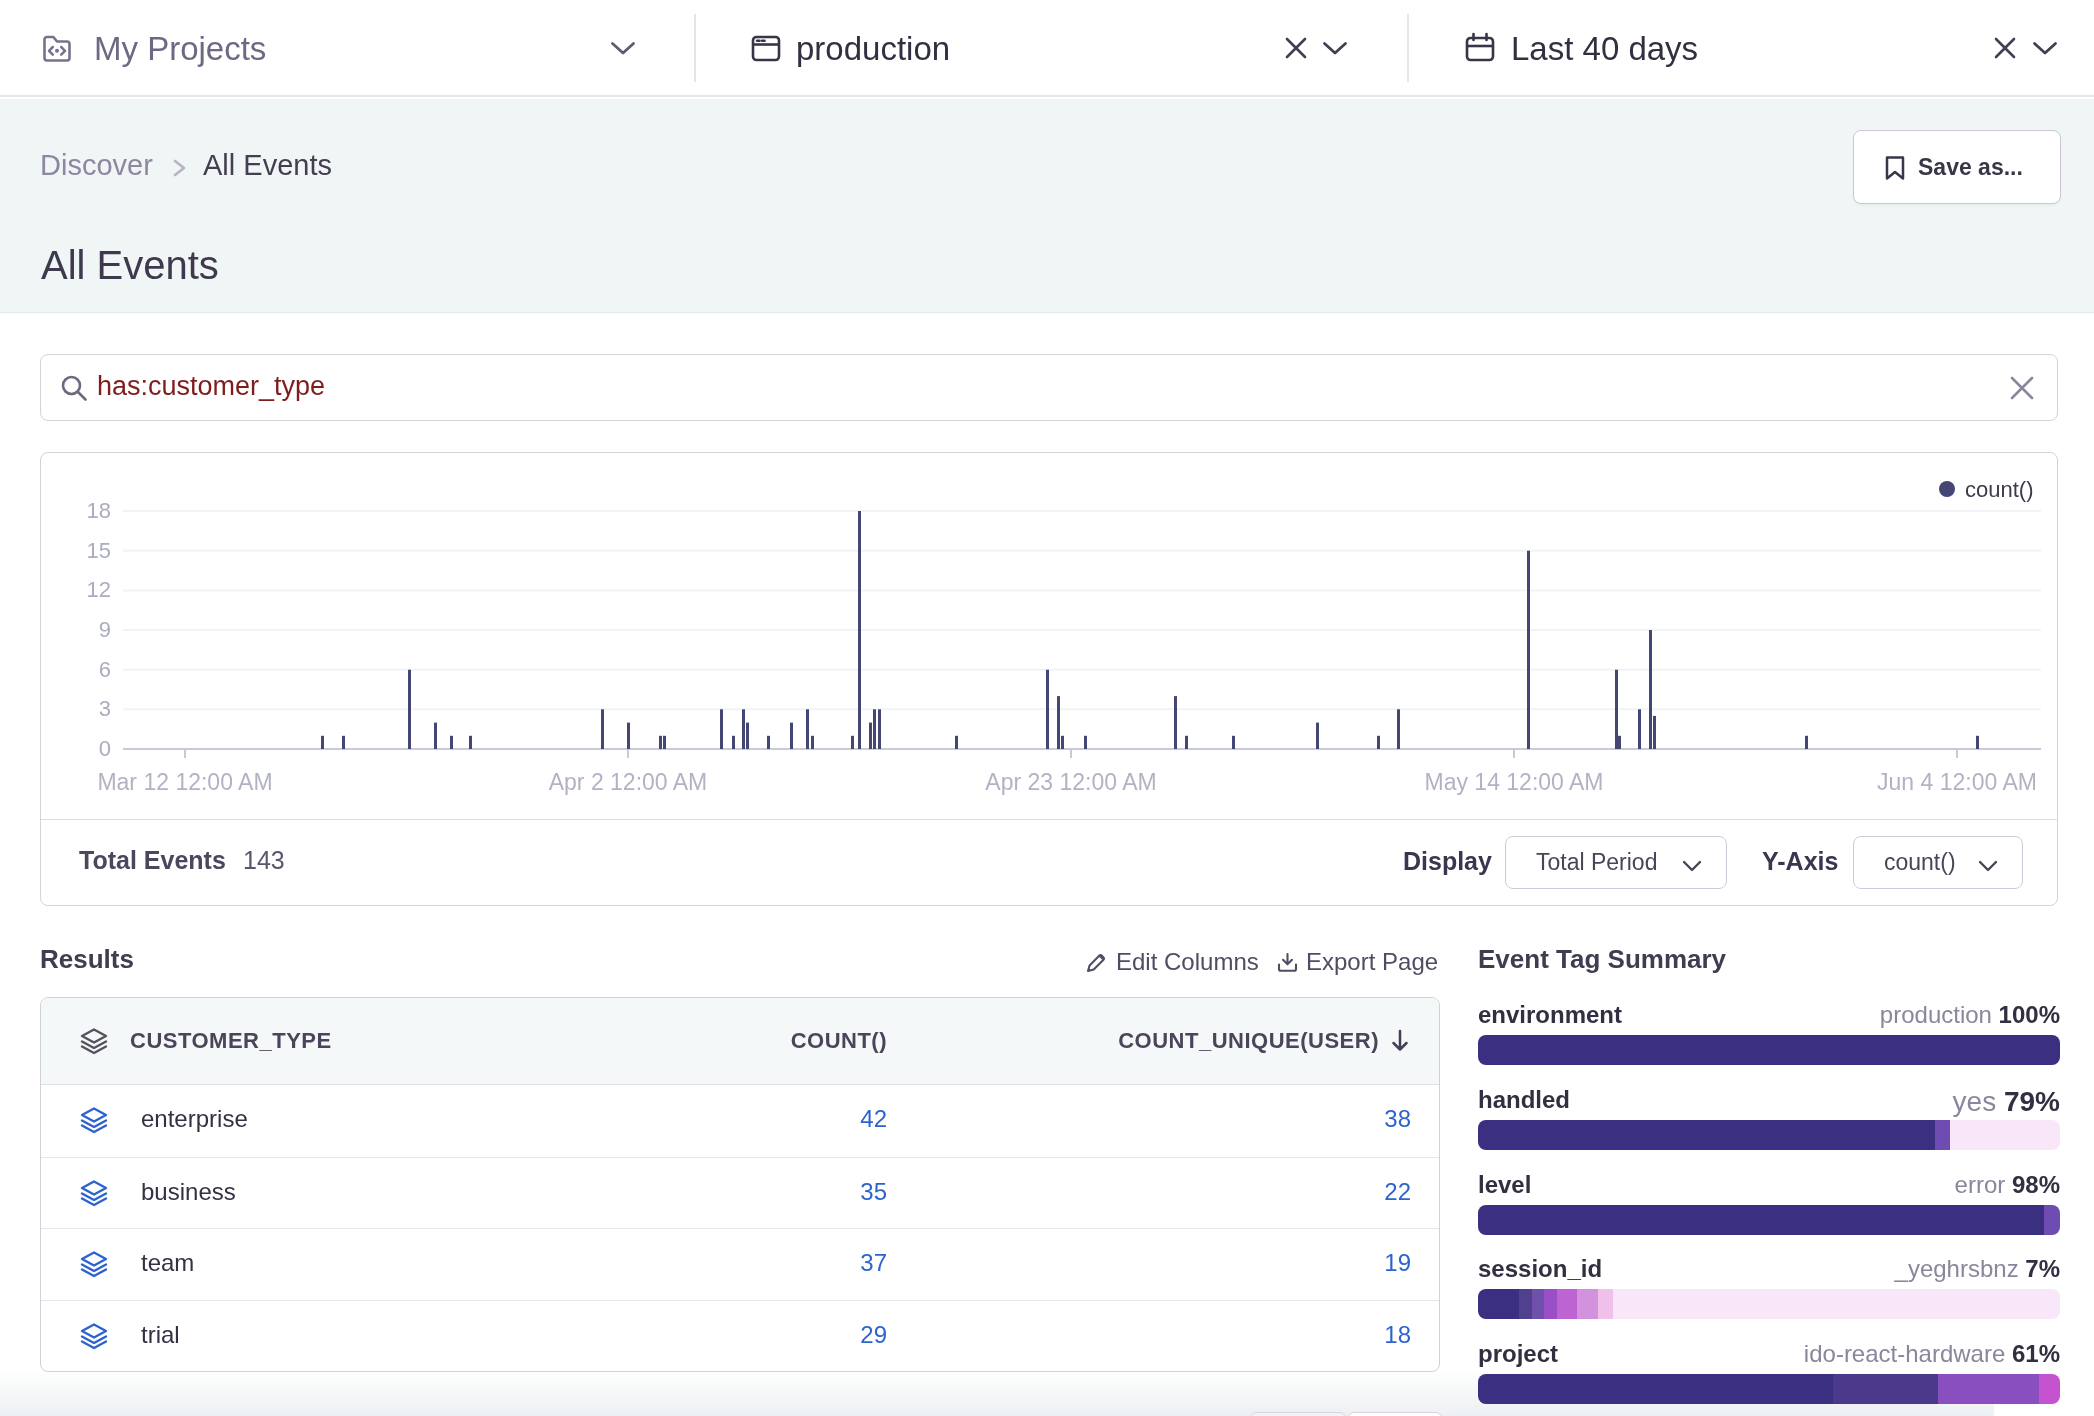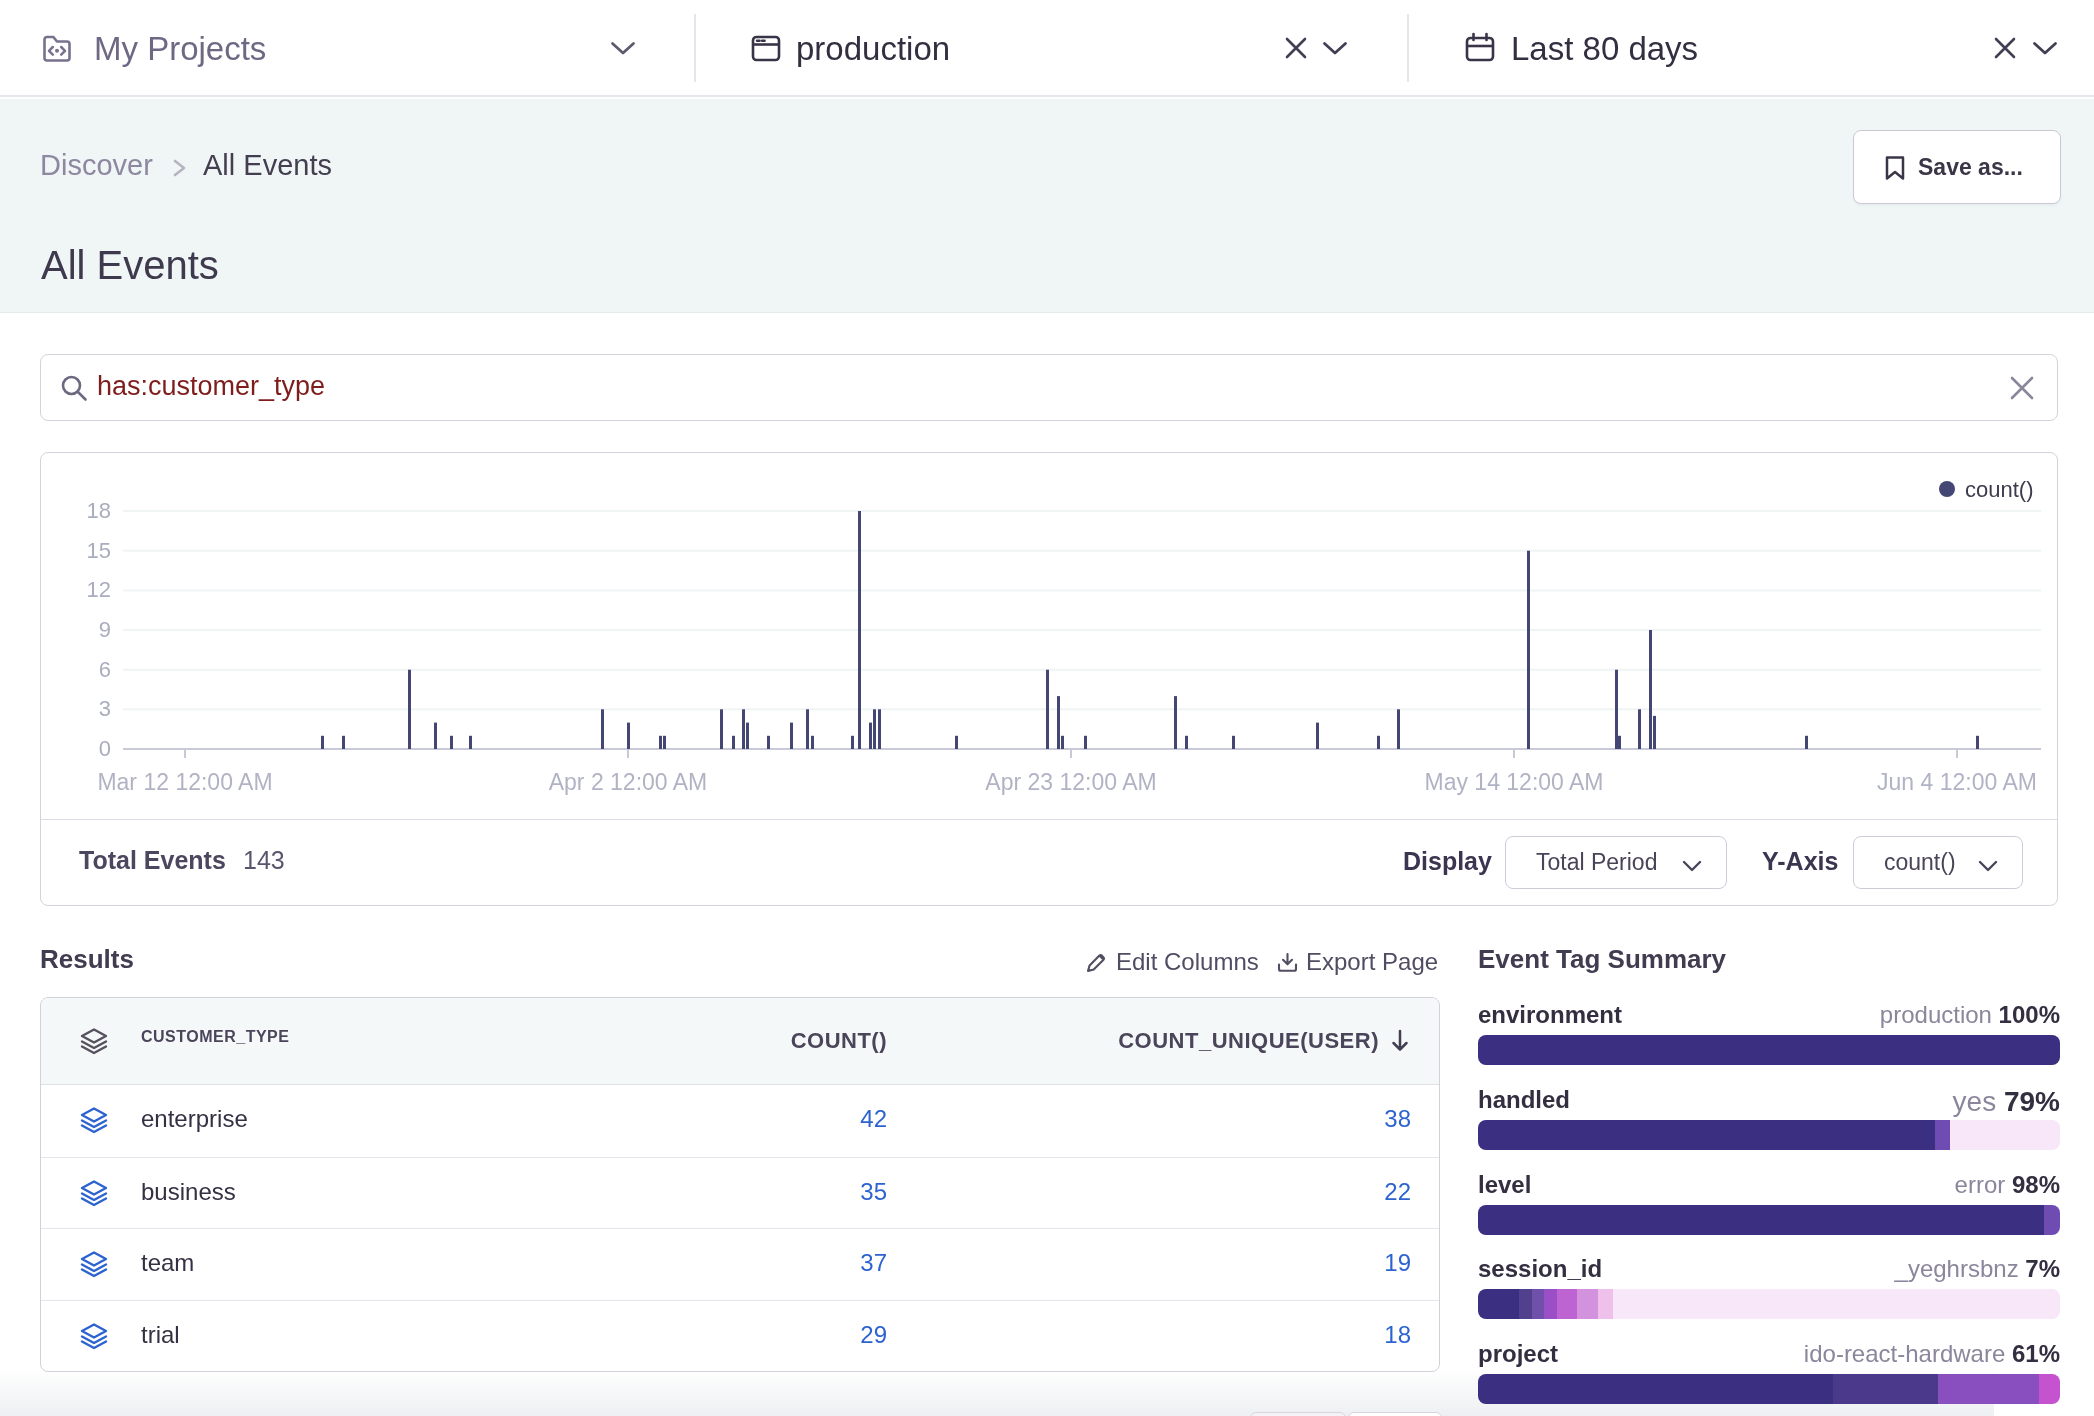--- a/index.html
+++ b/index.html
@@ -33,21 +33,21 @@
   <span class="abs" style="left:1322px;top:41px;"><svg width="26" height="15" viewBox="0 0 26 15" fill="none" style="">
           <path d="M2.5 2.5 L13 12 L23.5 2.5" stroke="#433e52" stroke-width="2.8" stroke-linecap="round" stroke-linejoin="round"></path>
         </svg></span>
   <span class="abs" style="left:1407px;top:14px;width:2px;height:68px;background:#e6e5eb;"></span>
   <span class="abs" style="left:1463px;top:31px;"><svg width="34" height="34" viewBox="0 0 34 34" fill="none" style="">
           <rect x="4" y="7" width="26" height="22" rx="3.5" stroke="#393447" stroke-width="2.6"></rect>
           <line x1="4" y1="15" x2="30" y2="15" stroke="#393447" stroke-width="2.6"></line>
           <line x1="10.5" y1="3" x2="10.5" y2="9" stroke="#393447" stroke-width="2.6" stroke-linecap="round"></line>
           <line x1="23.5" y1="3" x2="23.5" y2="9" stroke="#393447" stroke-width="2.6" stroke-linecap="round"></line>
         </svg></span>
-  <span class="abs" style="left:1511px;top:30px;font-size:33px;color:#332e40;">Last 80 days</span>
+  <span class="abs" style="left:1511px;top:30px;font-size:33px;color:#332e40;">Last 40 days</span>
   <span class="abs" style="left:1993px;top:36px;"><svg width="24" height="24" viewBox="0 0 24 24" fill="none" style="">
           <path d="M3 3 L21 21 M21 3 L3 21" stroke="#433e52" stroke-width="2.6" stroke-linecap="round"></path>
         </svg></span>
   <span class="abs" style="left:2032px;top:41px;"><svg width="26" height="15" viewBox="0 0 26 15" fill="none" style="">
           <path d="M2.5 2.5 L13 12 L23.5 2.5" stroke="#433e52" stroke-width="2.8" stroke-linecap="round" stroke-linejoin="round"></path>
         </svg></span>
 </div>
 
 <div class="abs" style="left:0;top:99px;width:2094px;height:214px;background:#f0f6f6;border-bottom:1px solid #e4e9e9;">
   <span class="abs" style="left:40px;top:50px;font-size:29px;color:#8d87a1;">Discover</span>
@@ -177,21 +177,21 @@
       </svg></span>
 <span class="abs" style="left:1306px;top:948px;font-size:24px;color:#524c63;">Export Page</span>
 
 <div class="abs" style="left:40px;top:997px;width:1400px;height:375px;border:1px solid #d3d0da;border-radius:8px;background:#fff;overflow:hidden;">
   <div class="abs" style="left:0;top:0;width:1398px;height:87px;background:#f5f8f8;border-bottom:1px solid #dfe2e4;">
     <span class="abs" style="left:38px;top:28px;"><svg width="30" height="30" viewBox="0 0 30 30" fill="none" style="">
             <path d="M15 3.5 L27 10 L15 16.5 L3 10 Z" stroke="#56515f" stroke-width="2.4" stroke-linejoin="round"></path>
             <path d="M3 15.5 L15 22 L27 15.5" stroke="#56515f" stroke-width="2.4" stroke-linejoin="round" stroke-linecap="round"></path>
             <path d="M3 20.5 L15 27 L27 20.5" stroke="#56515f" stroke-width="2.4" stroke-linejoin="round" stroke-linecap="round"></path>
           </svg></span>
-    <span class="abs" style="left:100px;top:30px;font-size:16px;font-weight:700;color:#4a455a;letter-spacing:0.5px;">CUSTOMER_TYPE</span>
+    <span class="abs" style="left:89px;top:30px;font-size:22px;font-weight:700;color:#4a455a;letter-spacing:0.5px;">CUSTOMER_TYPE</span>
     <span class="abs" style="left:646px;width:200px;top:30px;font-size:22px;font-weight:700;color:#4a455a;text-align:right;letter-spacing:0.5px;">COUNT()</span>
     <span class="abs" style="right:60px;top:30px;font-size:22px;font-weight:700;color:#4a455a;letter-spacing:0.5px;">COUNT_UNIQUE(USER)</span>
     <span class="abs" style="right:28px;top:30px;"><svg width="22" height="26" viewBox="0 0 22 26" fill="none" style="">
             <path d="M11 3 v18 M4.5 15 l6.5 6.5 6.5-6.5" stroke="#433e51" stroke-width="2.5" stroke-linecap="round" stroke-linejoin="round"></path>
           </svg></span>
   </div>
   <div style="position:absolute;left:0;top:87.0px;width:1398px;height:71.5px;">
 <span style="position:absolute;left:38px;top:20px;"><svg width="30" height="30" viewBox="0 0 30 30" fill="none" style="">
             <path d="M15 3.5 L27 10 L15 16.5 L3 10 Z" stroke="#2d63cf" stroke-width="2.4" stroke-linejoin="round"></path>
             <path d="M3 15.5 L15 22 L27 15.5" stroke="#2d63cf" stroke-width="2.4" stroke-linejoin="round" stroke-linecap="round"></path>

